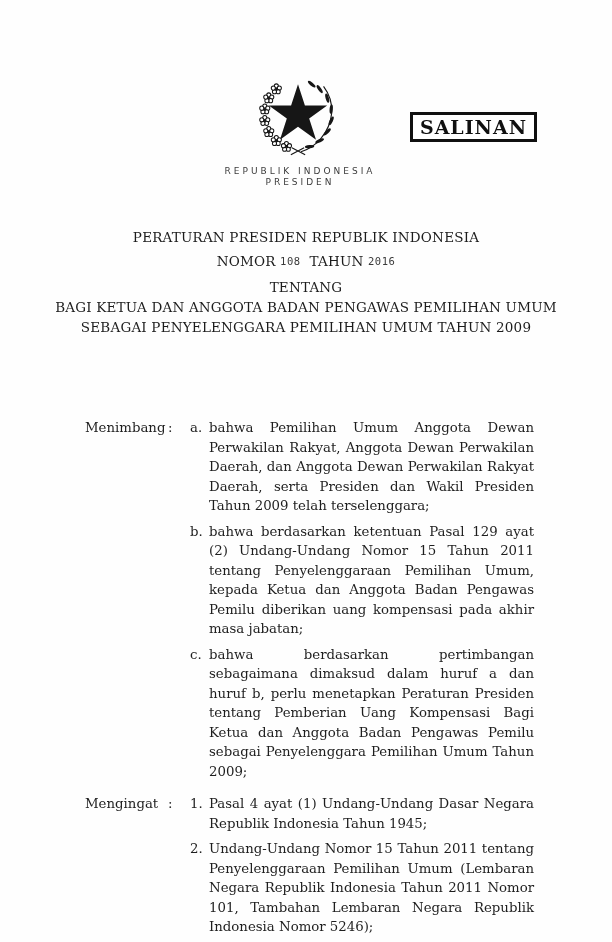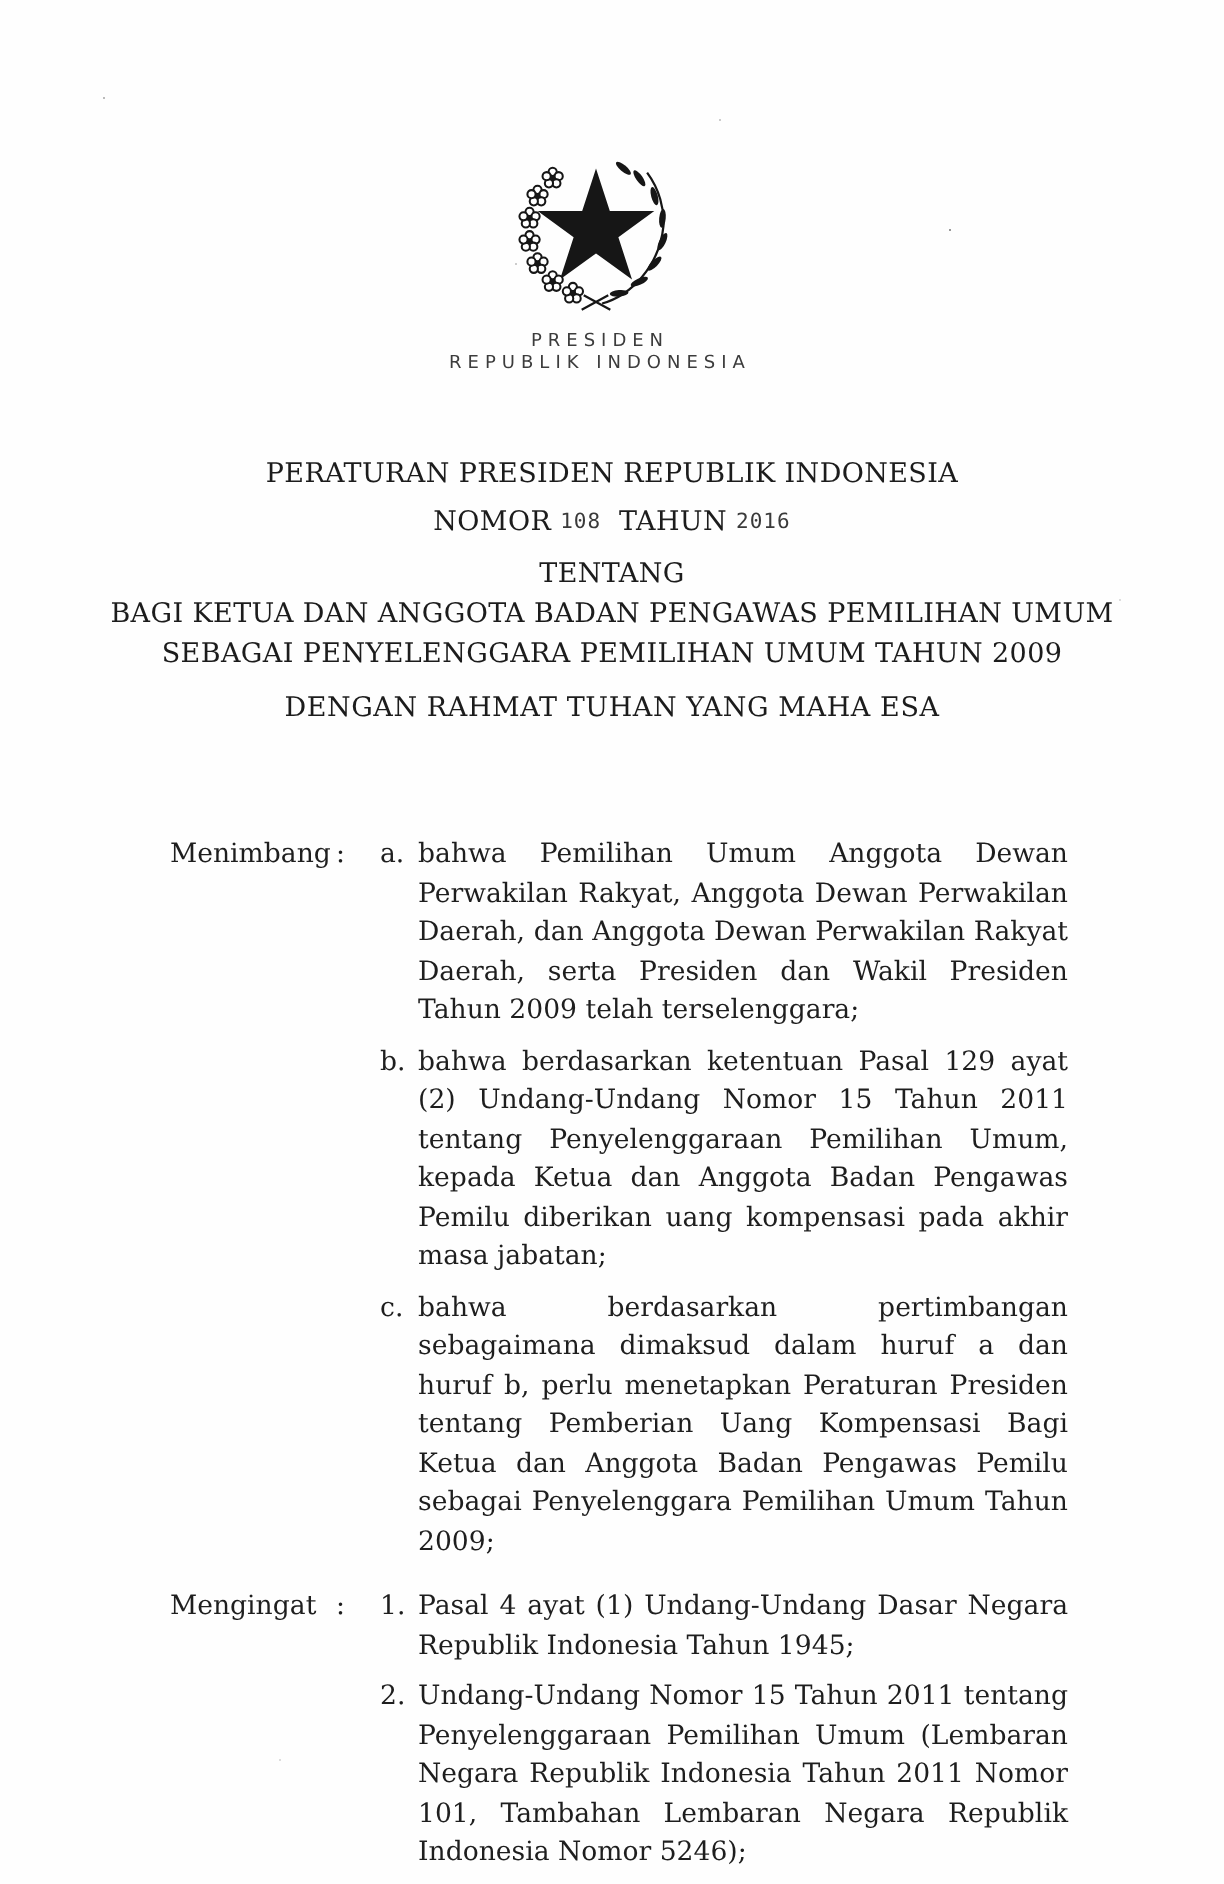--- a/index.html
+++ b/index.html
@@ -107,40 +107,42 @@
     <ellipse class="leaf" cx="73.6" cy="56.5" rx="4.6" ry="1.6" transform="rotate(135 73.6 56.5)"></ellipse>
     <ellipse class="leaf" cx="77.5" cy="45.7" rx="4.6" ry="1.6" transform="rotate(115 77.5 45.7)"></ellipse>
     <ellipse class="leaf" cx="77.5" cy="34.3" rx="4.6" ry="1.6" transform="rotate(95 77.5 34.3)"></ellipse>
     <ellipse class="leaf" cx="73.6" cy="23.5" rx="4.6" ry="1.6" transform="rotate(75 73.6 23.5)"></ellipse>
     <ellipse class="leaf" cx="66.2" cy="14.7" rx="4.6" ry="1.6" transform="rotate(55 66.2 14.7)"></ellipse>
     <ellipse class="leaf" cx="58.4" cy="9.85" rx="4.6" ry="1.6" transform="rotate(40 58.4 9.85)"></ellipse>
 
     <path class="stem" d="M 39 72 L 52 79 M 51 72 L 38 79"></path>
   </svg>
 
+  <div class="stamp">
+    <span>SALINAN</span>
+  </div>
 
   <div class="letterhead">
+    <div>REPUBLIK INDONESIA</div>
     <div>PRESIDEN</div>
-    <div>REPUBLIK INDONESIA</div>
   </div>
 
   <div class="title-block">
     <div>PERATURAN PRESIDEN REPUBLIK INDONESIA</div>
     <div class="gap-s">
       <span>NOMOR</span>
       <span class="typed">108</span>&nbsp;
       <span>TAHUN</span>
       <span class="typed">2016</span>
     </div>
     <div class="gap-m">TENTANG</div>
     <div>BAGI KETUA DAN ANGGOTA BADAN PENGAWAS PEMILIHAN UMUM</div>
     <div>SEBAGAI PENYELENGGARA PEMILIHAN UMUM TAHUN 2009</div>
   </div>
 
-  <div class="centerline invocation">DENGAN RAHMAT TUHAN YANG MAHA ESA</div>
 
   <div class="body">
 
     <div class="clause">
       <div class="clause-label">Menimbang</div>
       <div class="clause-colon">:</div>
       <div class="items">
         <div class="item">
           <span class="marker">a.</span>
           <span class="itext">bahwa Pemilihan Umum Anggota Dewan Perwakilan Rakyat, Anggota Dewan Perwakilan Daerah, dan Anggota Dewan Perwakilan Rakyat Daerah, serta Presiden dan Wakil Presiden Tahun 2009 telah terselenggara;</span>

